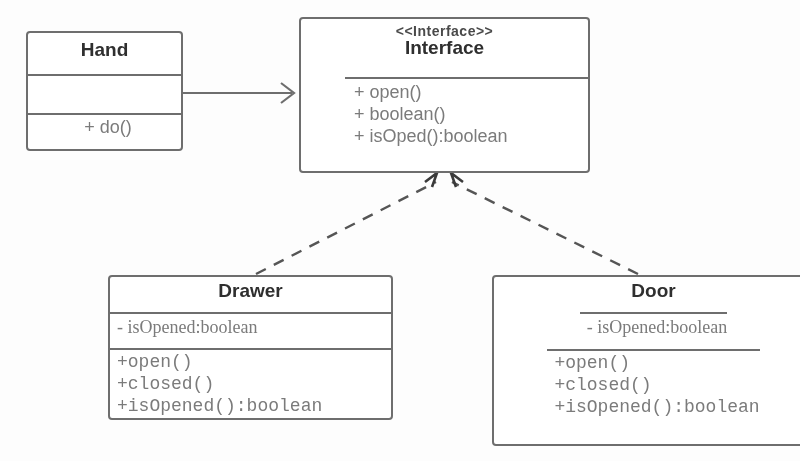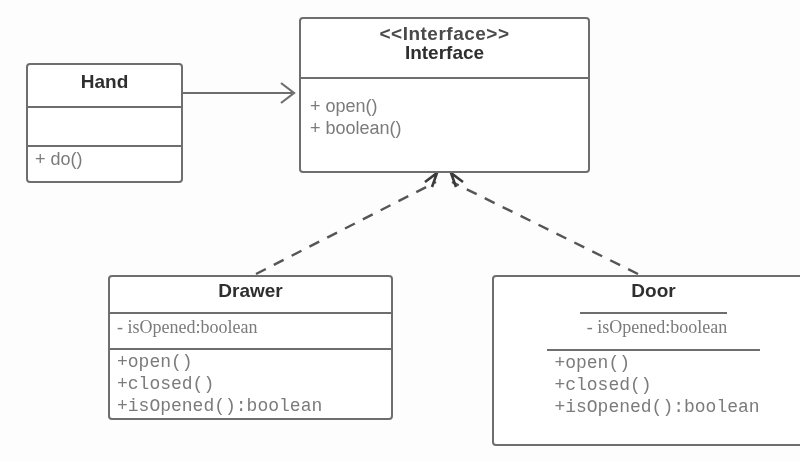--- a/index.html
+++ b/index.html
@@ -42,21 +42,21 @@
   .title-compartment {
     display: flex;
     flex-direction: column;
     align-items: center;
     justify-content: flex-start;
     color: #3a3a3a;
     font-weight: bold;
     text-align: center;
   }
   .stereotype {
-    font-size: 19px;
+    font-size: 14px;
     font-weight: bold;
     letter-spacing: 0.5px;
     color: #4a4a4a;
     line-height: 1.0;
   }
   .class-name {
     font-size: 19px;
     font-weight: bold;
     color: #2f2f2f;
     line-height: 1.05;
@@ -76,47 +76,48 @@
   .empty-compartment {
     min-height: 38px;
   }
 
   
   #class-hand {
     left: 26px;
     top: 31px;
     width: 157px;
     height: 120px;
-    margin-top: 32px;
   }
   #class-hand .title-compartment {
     height: 41px;
     padding-top: 7px;
   }
   #class-hand .attrs {
     height: 39px;
   }
   #class-hand .ops {
     flex: 1;
+    text-align: center;
   }
 
   
   #class-executable {
     left: 299px;
     top: 17px;
     width: 291px;
     height: 156px;
   }
   #class-executable .title-compartment {
     height: 58px;
     padding-top: 5px;
   }
   #class-executable .ops {
     flex: 1;
-    padding-top: 15px;
+    padding-top: 1px;
+    margin-left: 44px;
   }
   #class-executable .member-list {
     padding-left: 9px;
   }
 
   
   #class-drawer {
     left: 108px;
     top: 275px;
     width: 285px;
@@ -198,20 +199,21 @@
 
   <div class="uml-class" id="class-executable">
     <div class="compartment title-compartment">
       <div class="stereotype">&lt;&lt;Interface&gt;&gt;</div>
       <div class="class-name">Interface</div>
     </div>
     <div class="compartment ops">
       <div class="member-list">
         <div class="member">+ open()</div>
         <div class="member">+ boolean()</div>
+        <div class="member">+ isOped():boolean</div>
       </div>
     </div>
   </div>
 
   <div class="uml-class" id="class-drawer">
     <div class="compartment title-compartment">
       <div class="class-name">Drawer</div>
     </div>
     <div class="compartment attrs">
       <div class="member-list">

